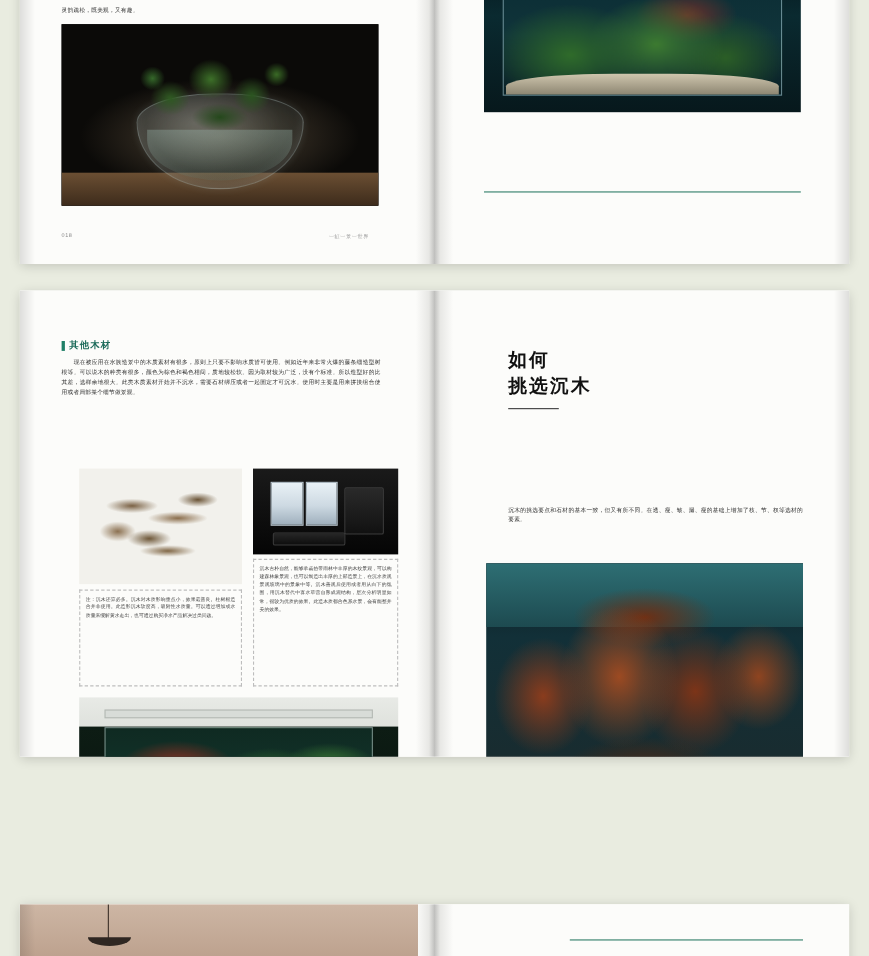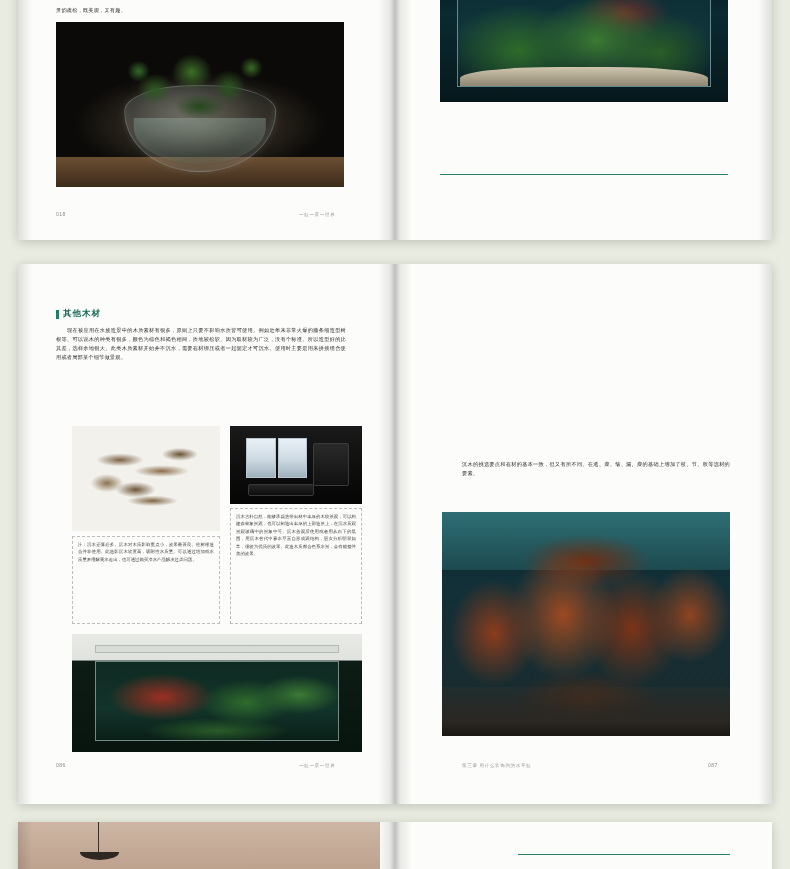--- a/index.html
+++ b/index.html
@@ -327,21 +327,21 @@
     <div class="folio" style="left:38px; top:245px;">018</div>
     <div class="running-foot" style="left:281px; top:246px;">一缸一景一世界</div>
 
     <div class="photo p-aqua1" style="left:422px; top:-10px; width:288px; height:146px;">
       <div class="glass"></div>
       <div class="sand"></div>
     </div>
     <div class="rule-green" style="left:422px; top:208px; width:288px;"></div>
   </div>
 
-  <div class="spread" style="left:18px; top:264px; width:754px; height:540px;">
+  <div class="spread" style="left:18px; top:264px; width:754px; height:424px;">
     <div class="leaf left" style="width:377px;"></div>
     <div class="leaf right" style="width:377px;"></div>
     <div class="gutter" style="left:360px;"></div>
     <div class="edge-shade-l"></div>
     <div class="edge-shade-r"></div>
 
     <div class="section-head" style="position:absolute; left:38px; top:44px;">其他木材</div>
 
     <div class="body-text indent" style="position:absolute; left:38px; top:62px; width:290px;">现在被应用在水族造景中的木质素材有很多，原则上只要不影响水质皆可使用。例如近年来非常火爆的藤条细造型树根等。可以说木的种类有很多，颜色为棕色和褐色相间，质地较松软。因为取材较为广泛，没有个标准。所以造型好的比其差，选样余地很大。此类木质素材开始并不沉水，需要石材绑压或者一起固定才可沉水。使用时主要是用来拼接组合使用或者局部某个细节做景观。</div>
 
@@ -361,20 +361,25 @@
     <div class="caption-box" style="left:212px; top:244px; width:132px; height:116px;">沉木古朴自然，能够承裁热带雨林中丰厚的木纹景观，可以构建森林象景观，也可以制造出丰厚的上部造景上，在沉水质观景观玻璃中的景象中等。沉木善观后使用或者用从白下的氛围，用沉木替代中寡水草营自形成观结构，层次分析明显如常，很较为优质的效果。此造木质都合色系水景，会有能整并美的效果。</div>
 
     <div class="photo p-aqua2" style="left:54px; top:370px; width:290px; height:118px;">
       <div class="lamp"></div>
       <div class="tank"></div>
     </div>
 
     <div class="folio" style="left:38px; top:498px;">086</div>
     <div class="running-foot" style="left:281px; top:499px;">一缸一景一世界</div>
 
+    <div style="position:absolute; left:444px; top:52px;">
+      <div class="big-title">如何</div>
+      <div class="big-title">挑选沉木</div>
+      <div class="title-rule"></div>
+    </div>
 
     <div class="body-text" style="position:absolute; left:444px; top:196px; width:268px;">沉木的挑选要点和石材的基本一致，但又有所不同。在透、瘦、皱、漏、瘦的基础上增加了枝、节、杈等选材的要素。</div>
 
     <div class="photo p-wood" style="left:424px; top:248px; width:288px; height:224px;">
       <div class="sky"></div>
       <div class="roots"></div>
       <div class="gravel"></div>
     </div>
 
     <div class="running-foot" style="left:444px; top:499px;">第三章  用什么装饰您的水草缸</div>

